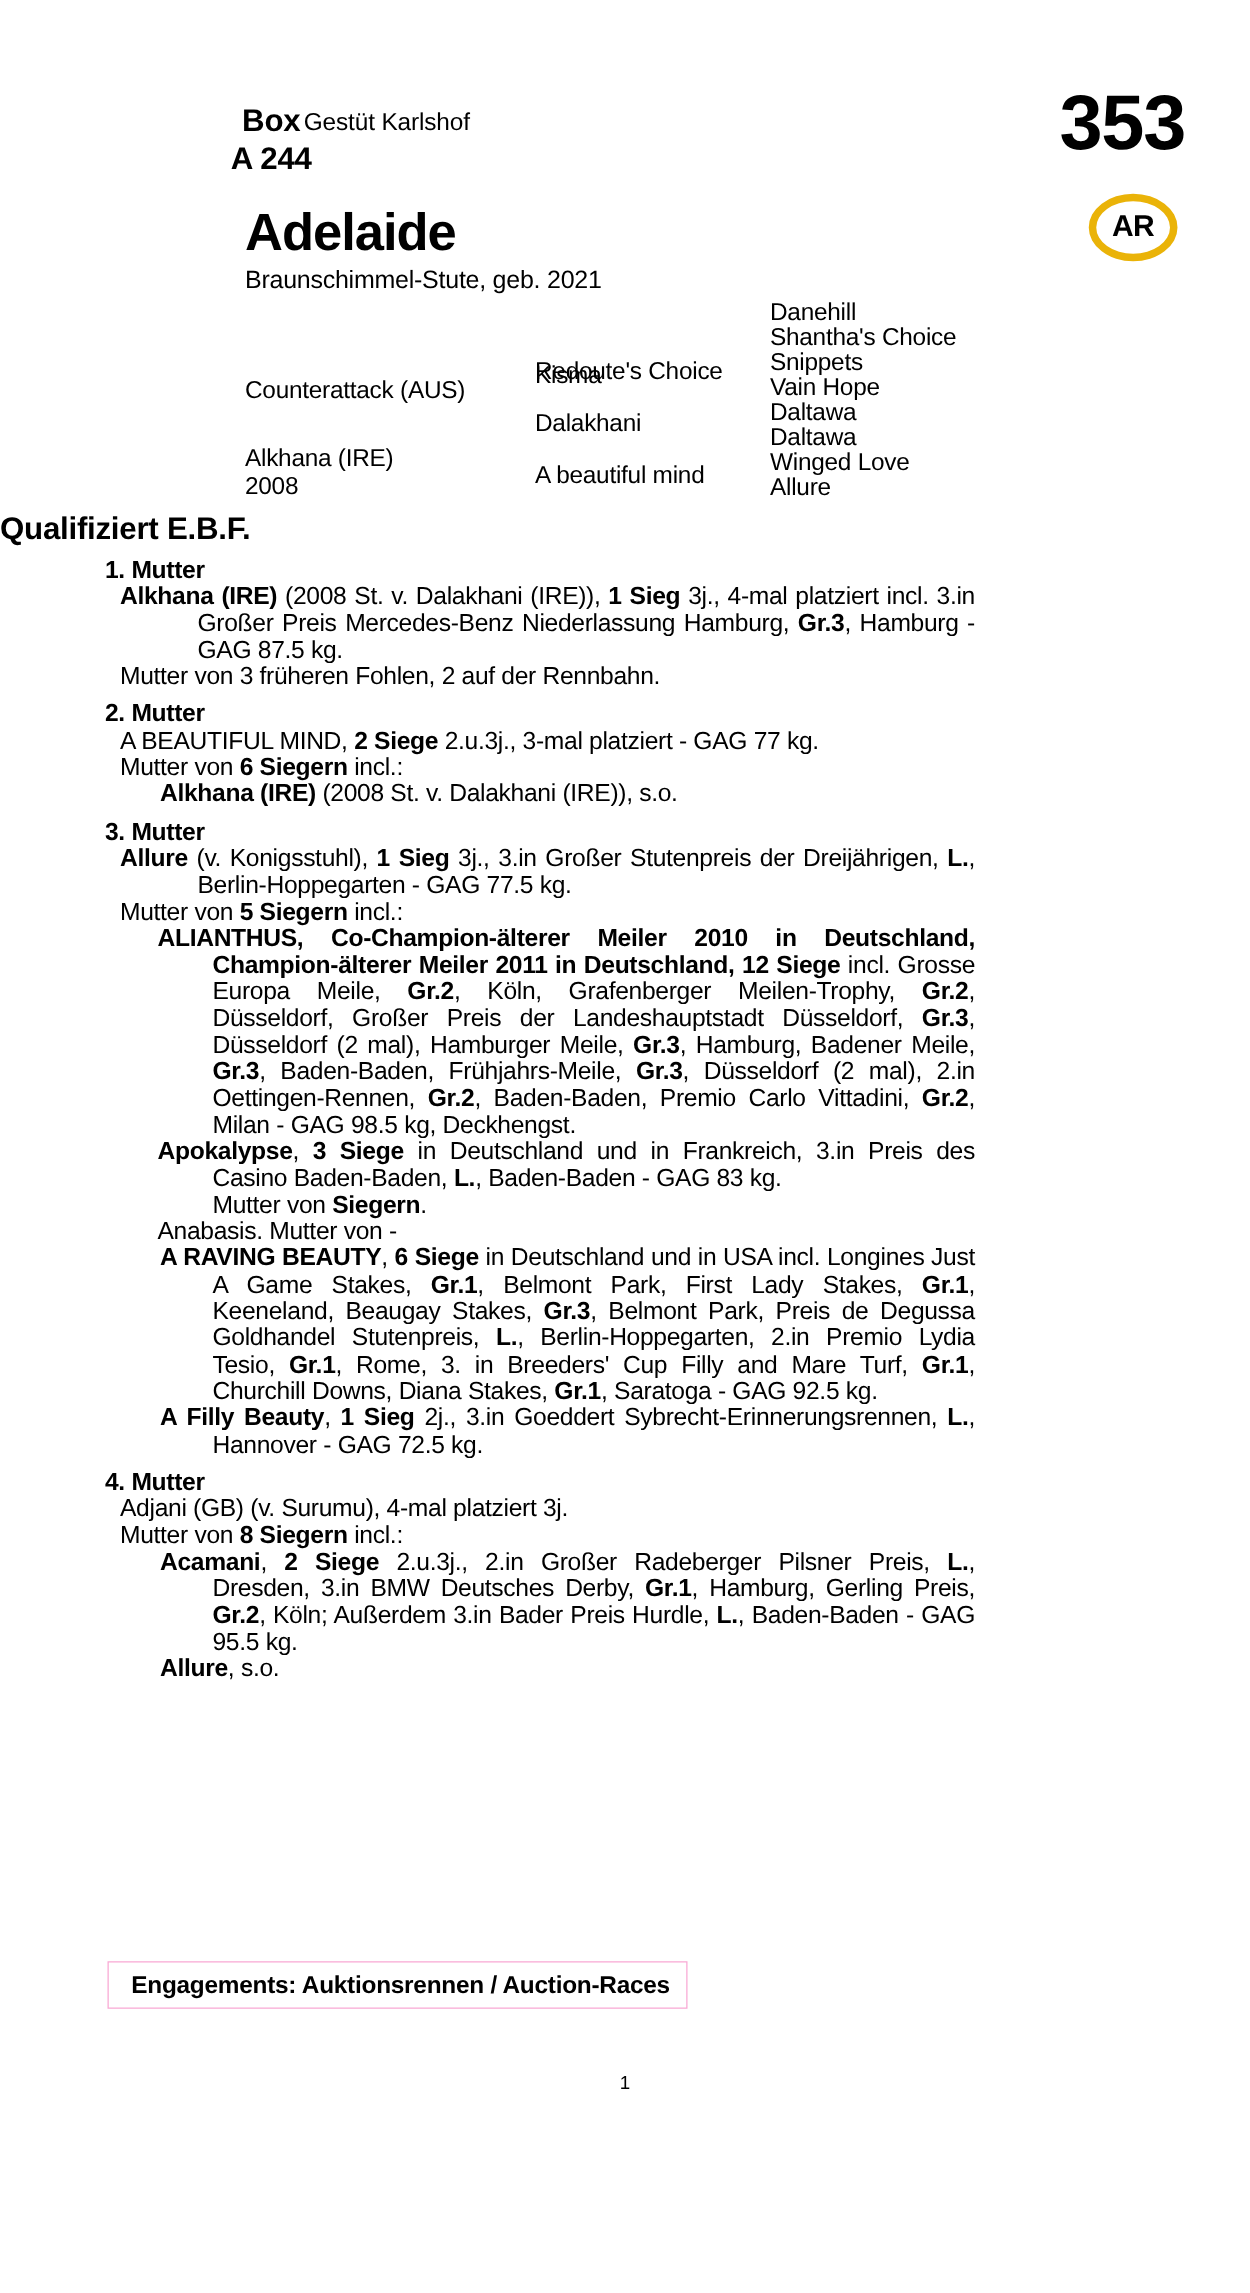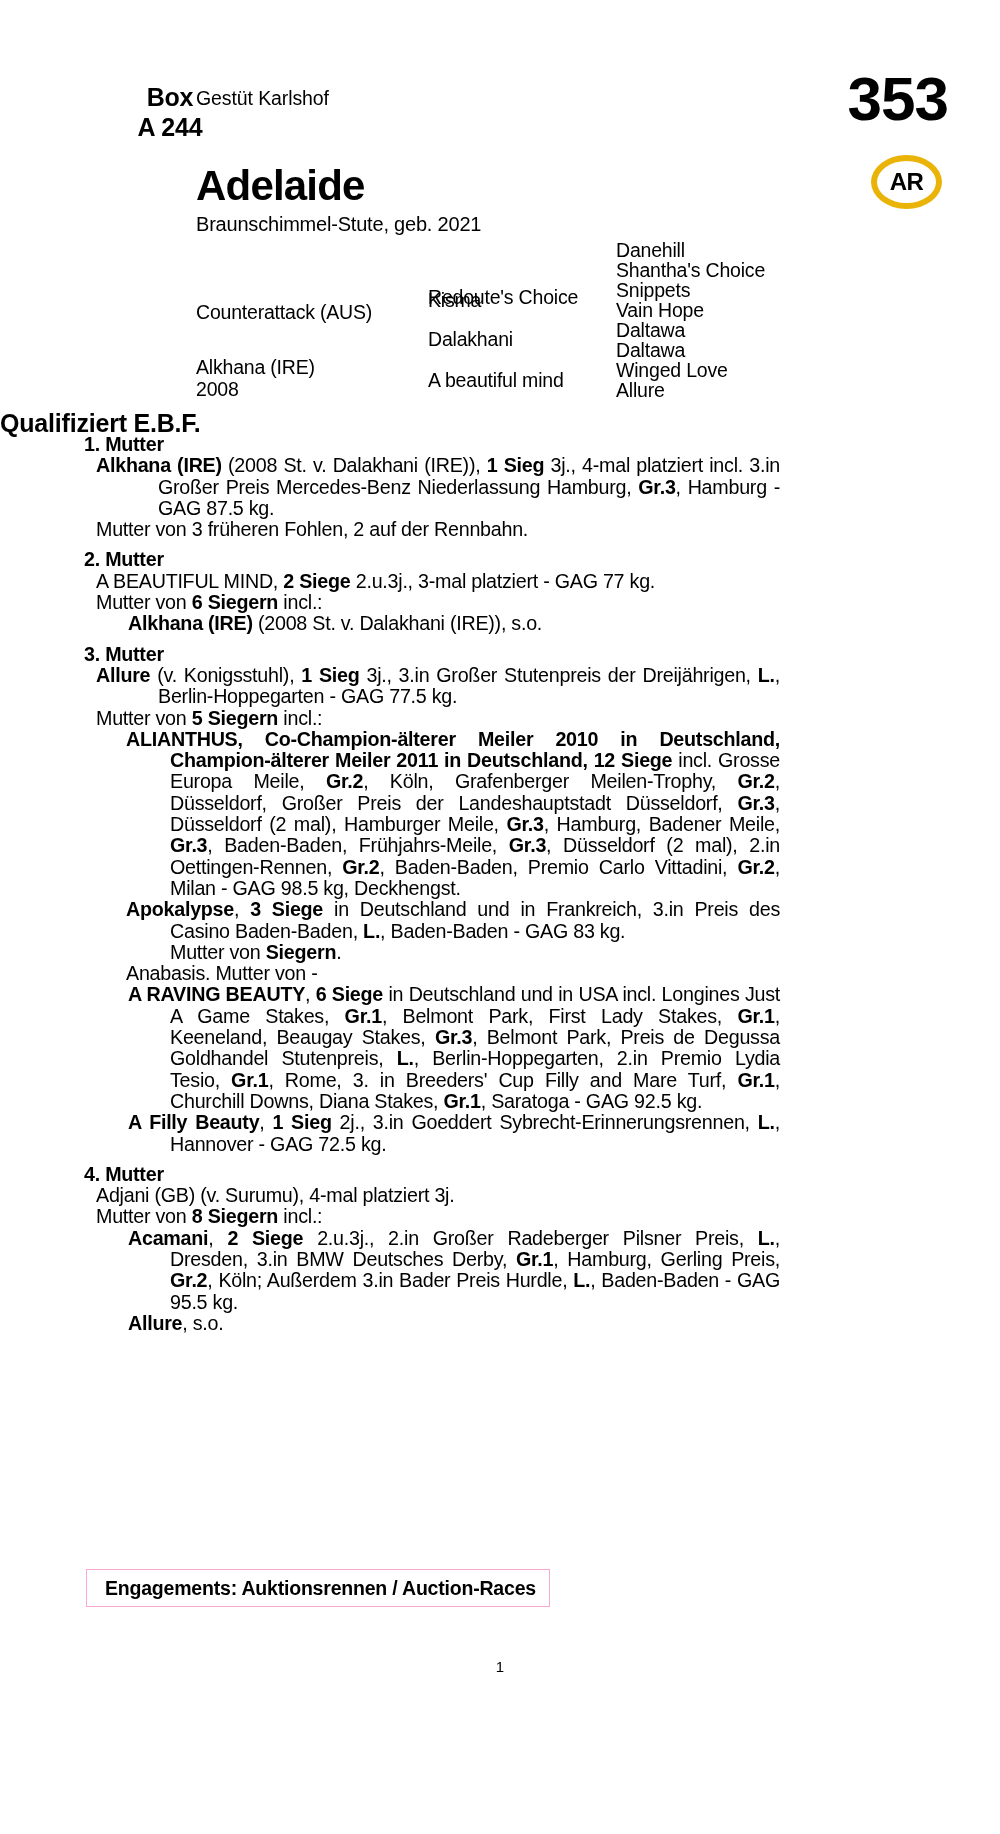--- a/index.html
+++ b/index.html
@@ -20,20 +20,21 @@
     position: relative;
     width: 1000px;
     height: 1834px;
     padding: 0;
   }
 
   
   .header {
     position: relative;
     height: 115px;
+    margin-left: 47px;
   }
   .box-label {
     position: absolute;
     left: 110px;
     top: 82px;
     width: 120px;
     text-align: center;
     font-weight: bold;
     font-size: 25px;
     line-height: 30px;
@@ -125,21 +126,21 @@
     width: 696px;
     font-size: 19.7px;
     line-height: 21.3px;
     letter-spacing: -0.25px;
   }
   .sec-head {
     font-weight: bold;
     margin-top: 9px;
     padding-left: 0px;
   }
-  .sec-head:first-child { margin-top: 0; }
+  .sec-head:first-child { margin-top: 12px; }
   .para {
     text-align: justify;
     text-justify: inter-word;
     padding-left: 12px;
     text-indent: 0;
   }
   .para.hang {
     padding-left: 74px;
     text-indent: -62px;
   }

